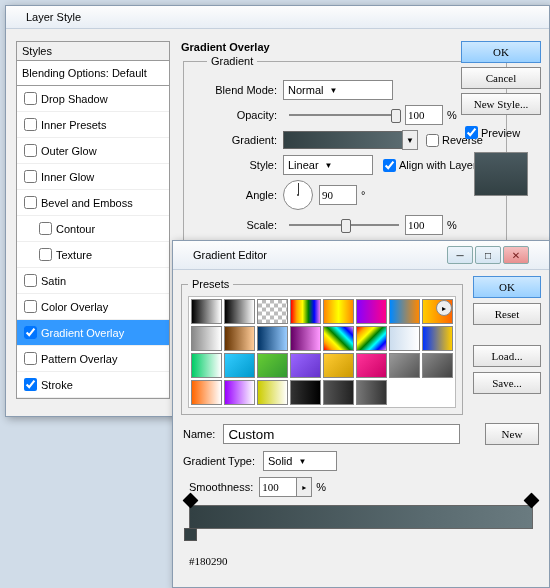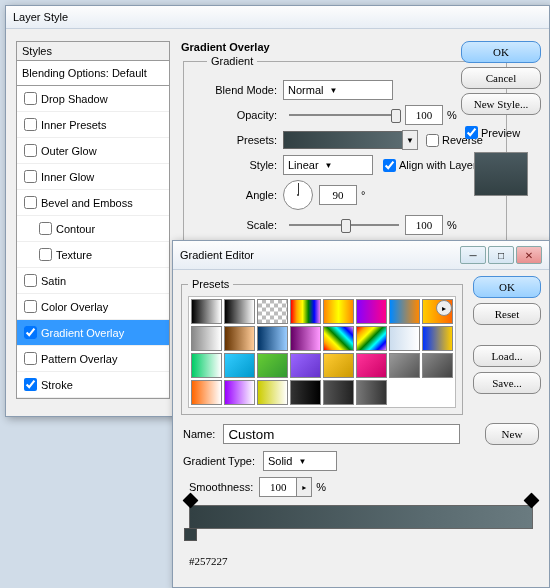--- a/index.html
+++ b/index.html
@@ -1,42 +1,42 @@
 <!DOCTYPE html>
 <html><head>
 <meta charset="utf-8">
 <style>
 body{margin:0;font:11px Tahoma,Arial,sans-serif;background:#d0dce8;width:550px;height:588px;overflow:hidden;position:relative}
 .dialog{position:absolute;background:#f0f0f0;border:1px solid #8a9cb0;box-shadow:2px 2px 8px rgba(0,0,0,.3)}
-.titlebar{background:linear-gradient(#fdfdfd,#e8eef5);border-bottom:1px solid #c5d0dd;padding:5px 7px;font-size:11px;display:flex;align-items:center}
+.titlebar{background:linear-gradient(#fdfdfd,#e8eef5);border-bottom:1px solid #c5d0dd;padding:5px 20px;font-size:11px;display:flex;align-items:center}
 .layer-style{left:5px;top:5px;width:543px;height:410px}
 .styles-panel{position:absolute;left:10px;top:35px;width:152px;border:1px solid #999;background:#fff}
 .styles-header{padding:3px 5px;border-bottom:1px solid #999;background:#f0f0f0}
 .style-item{display:flex;align-items:center;padding:6px 5px;border-bottom:1px solid #eee}
 .style-item.selected{background:#3399ff;color:#fff}
 .style-item input[type=checkbox]{margin:0 4px 0 2px}
 .style-item.sub{padding-left:20px}
 .go-panel{position:absolute;left:175px;top:35px;width:270px}
 .go-title{font-weight:bold;margin-bottom:2px}
 .go-fieldset{border:1px solid #aaa;padding:8px 23px 10px;background:#f0f0f0}
 .go-legend{padding:0 4px}
 .row{display:flex;align-items:center;margin:5px 0}
 .lbl{width:70px;text-align:right;margin-right:6px}
 .dropdown{display:inline-flex;align-items:center;border:1px solid #888;background:#fff;height:18px;padding:0 4px;position:relative}
 .dropdown .arrow{margin-left:6px;font-size:8px}
 .slider-track{height:2px;background:#888;width:110px;position:relative;margin:0 6px}
 .slider-thumb{position:absolute;top:-5px;width:8px;height:12px;background:#eee;border:1px solid #666;border-radius:2px}
-.num-input{width:32px;height:16px;border:1px solid #888;text-align:center;background:#fff;font:11px Tahoma}
+.num-input{width:32px;height:16px;border:1px solid #888;text-align:left;background:#fff;font:11px Tahoma}
 .grad-preview{width:118px;height:16px;border:1px solid #666;background:linear-gradient(90deg,#324043,#5a6b70);display:inline-block}
 .grad-arrow{width:14px;height:18px;border:1px solid #888;background:#eee;display:inline-flex;align-items:center;justify-content:center;font-size:8px;margin-left:-1px}
 .angle-dial{width:28px;height:28px;border:1px solid #888;border-radius:50%;background:#fff;position:relative;display:inline-block;margin-right:6px}
 .angle-dial:after{content:"";position:absolute;left:50%;top:2px;width:1px;height:12px;background:#333}
 .angle-dial:before{content:"";position:absolute;left:50%;top:50%;width:2px;height:2px;background:#333;border-radius:50%;margin:-1px 0 0 -1px}
 .right-buttons{position:absolute;right:8px;top:35px;width:80px;display:flex;flex-direction:column;gap:4px;align-items:stretch}
-.btn{border:1px solid #888;background:linear-gradient(#fdfdfd,#e5e5e5);height:20px;display:flex;align-items:center;justify-content:center;border-radius:8px;font:11px Tahoma}
+.btn{border:1px solid #888;background:linear-gradient(#fdfdfd,#e5e5e5);height:20px;display:flex;align-items:center;justify-content:center;border-radius:0;font:11px Tahoma}
 .btn.primary{background:linear-gradient(#cce8ff,#99d0ff);border-color:#4a90d9}
 .preview-chk{display:flex;align-items:center;margin-top:4px}
 .preview-swatch{width:52px;height:42px;border:1px solid #888;background:linear-gradient(#4a5a60,#324043);margin:6px auto}
 .ge-dialog{left:172px;top:240px;width:376px;height:346px}
 .ge-titlebar{display:flex;justify-content:space-between;align-items:center}
 .winbtns{display:flex;gap:2px}
 .winbtn{width:24px;height:16px;border:1px solid #8aa;background:linear-gradient(#eef5fb,#d5e5f2);display:flex;align-items:center;justify-content:center;font-size:10px;border-radius:2px}
 .winbtn.close{background:linear-gradient(#f5c0c0,#e89090);color:#7a2020}
 .presets-fs{border:1px solid #aaa;margin:8px;padding:6px}
 .presets-legend{padding:0 4px}
@@ -138,21 +138,21 @@
       <div class="row">
         <span class="lbl">Opacity:</span>
         <span class="slider-track">
             <span class="slider-thumb" style="left:102px"></span>
           </span>
         <input class="num-input" value="100" style="">
         <span style="margin-left:4px">%</span>
       </div>
 
       <div class="row">
-        <span class="lbl">Presets:</span>
+        <span class="lbl">Gradient:</span>
         <span class="grad-preview"></span>
         <span class="grad-arrow">▼</span>
         <input type="checkbox" style="margin-left: 8px;">
         <span>Reverse</span>
       </div>
 
       <div class="row">
         <span class="lbl">Style:</span>
         <span class="dropdown" style="width:80px">
           <span>Linear</span>
@@ -270,14 +270,14 @@
     <span style="margin-left:4px">%</span>
   </div>
 
   <div class="grad-bar-wrap">
     <span class="opstop" style="left:-4px"></span>
     <span class="opstop" style="right:-4px"></span>
     <div class="grad-bar"></div>
     <span class="colstop" style="left:-5px"></span>
   </div>
 
-  <div class="hex-label">#257227</div>
+  <div class="hex-label">#180290</div>
 </div>
 
 </body></html>

